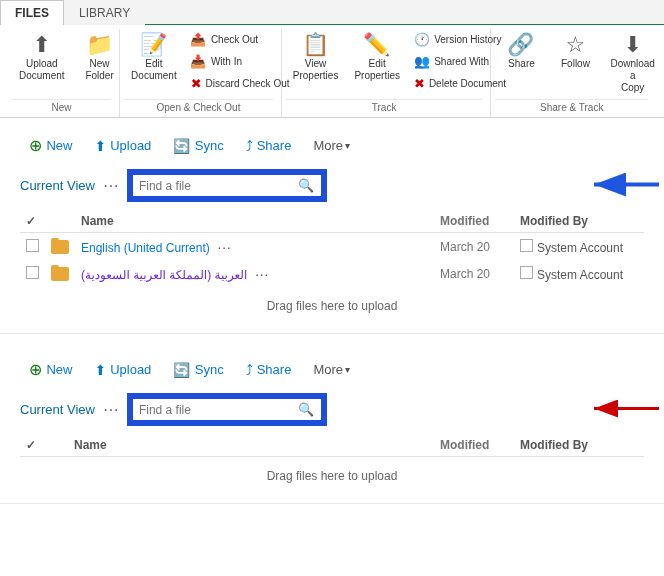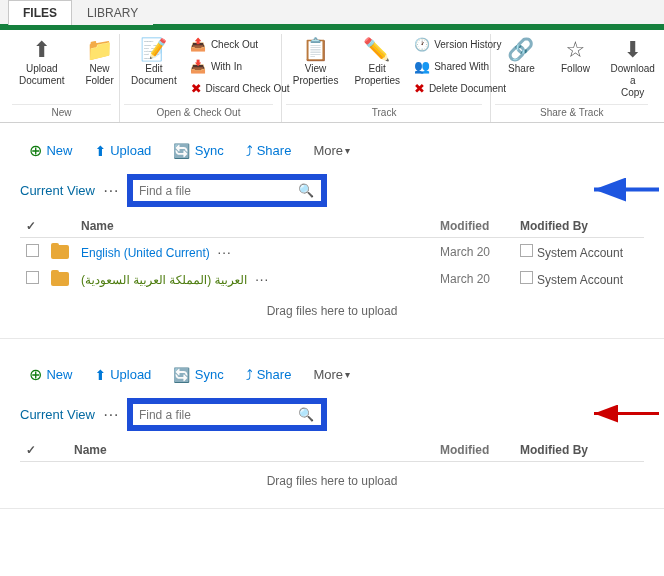--- a/index.html
+++ b/index.html
@@ -1,20 +1,20 @@
 <!DOCTYPE html>
 <html><head>
   <meta charset="utf-8">
   <style>
     * { box-sizing: border-box; margin: 0; padding: 0; }
     body { font-family: 'Segoe UI', Tahoma, Arial, sans-serif; font-size: 12px; background: #fff; width: 664px; min-height: 576px; overflow-x: hidden; }
 
     
     .ribbon { background: #f3f3f3; border-bottom: 1px solid #d0d0d0; }
-    .ribbon-tabs { display: flex; border-bottom: 6px solid #15803d; padding-left: 8px; }
+    .ribbon-tabs { display: flex; border-bottom: 1px solid #15803d; }
     .ribbon-tab { padding: 5px 14px; font-size: 12px; cursor: pointer; border: 1px solid transparent; border-bottom: none; margin-bottom: -1px; }
     .ribbon-tab.active { background: #fff; border-color: #c8c8c8; border-bottom-color: #fff; font-weight: 600; color: #333; }
     .ribbon-tab:not(.active) { background: #f3f3f3; color: #555; }
 
     .ribbon-content { display: flex; align-items: stretch; padding: 4px 8px 0 8px; background: #fff; min-height: 80px; }
     .ribbon-group { display: flex; flex-direction: column; align-items: flex-start; border-right: 1px solid #e0e0e0; padding: 0 8px 4px 4px; min-width: 60px; }
     .ribbon-group:last-child { border-right: none; }
     .ribbon-group-items { display: flex; align-items: flex-start; flex: 1; gap: 2px; }
     .ribbon-group-label { font-size: 10px; color: #666; text-align: center; width: 100%; padding-top: 2px; margin-top: auto; border-top: 1px solid #e8e8e8; }
 
@@ -235,21 +235,21 @@
     </td>
     <td class="modified-col">March 20</td>
     <td class="modifiedby-col">
       <span class="file-check" style="margin-right:4px;"></span>System Account
     </td>
   </tr>
           <tr>
     <td class="check-col"><span class="file-check"></span></td>
     <td class="icon-col"><span class="folder-icon"></span></td>
     <td class="name-col">
-      <span style="color:#4d7c0f; cursor:pointer;">العربية (المملكة العربية السعودية)</span>
+      <span style="color:#6d28d9; cursor:pointer;">العربية (المملكة العربية السعودية)</span>
       <span class="ellipsis-btn">···</span>
     </td>
     <td class="modified-col">March 20</td>
     <td class="modifiedby-col">
       <span class="file-check" style="margin-right:4px;"></span>System Account
     </td>
   </tr>
         </tbody>
     </table>
 

